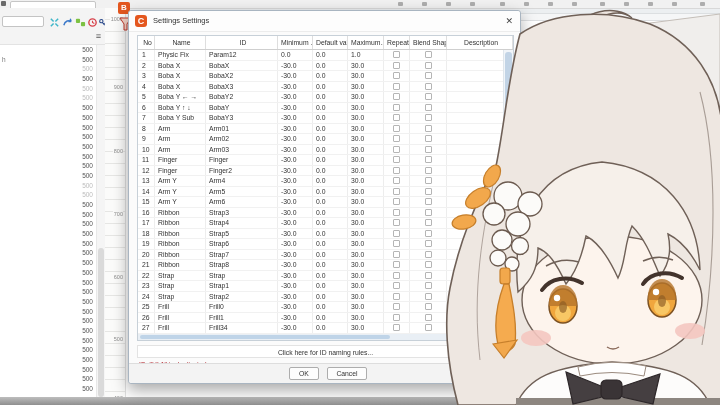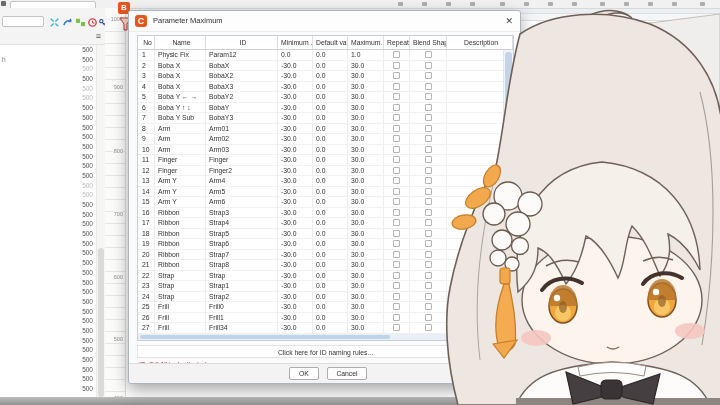--- a/index.html
+++ b/index.html
@@ -286,21 +286,21 @@
   <div class="bg-window">
     <div class="bg-win-icon">B</div>
     <svg style="position:absolute;left:1px;top:17px;width:13px;height:15px" viewBox="0 0 13 15">
         <path d="M1,1 L12,1 L8,7 L8,13 L5,13 L5,7 Z" fill="#f6d2c6" stroke="#c0392b" stroke-width="1"></path>
       </svg>
   </div>
 
   <div class="dialog">
     <div class="titlebar">
       <div class="dlg-logo">C</div>
-      <div class="dlg-title">Parameter Maximum</div>
+      <div class="dlg-title">Settings Settings</div>
       <div class="dlg-close">✕</div>
     </div>
     <div class="tablewrap">
       <div class="t-head">
           <div class="t-cell c0">No</div>
           <div class="t-cell c1">Name</div>
           <div class="t-cell c2">ID</div>
           <div class="t-cell c3">Minimum ...</div>
           <div class="t-cell c4">Default val...</div>
           <div class="t-cell c5">Maximum...</div>

